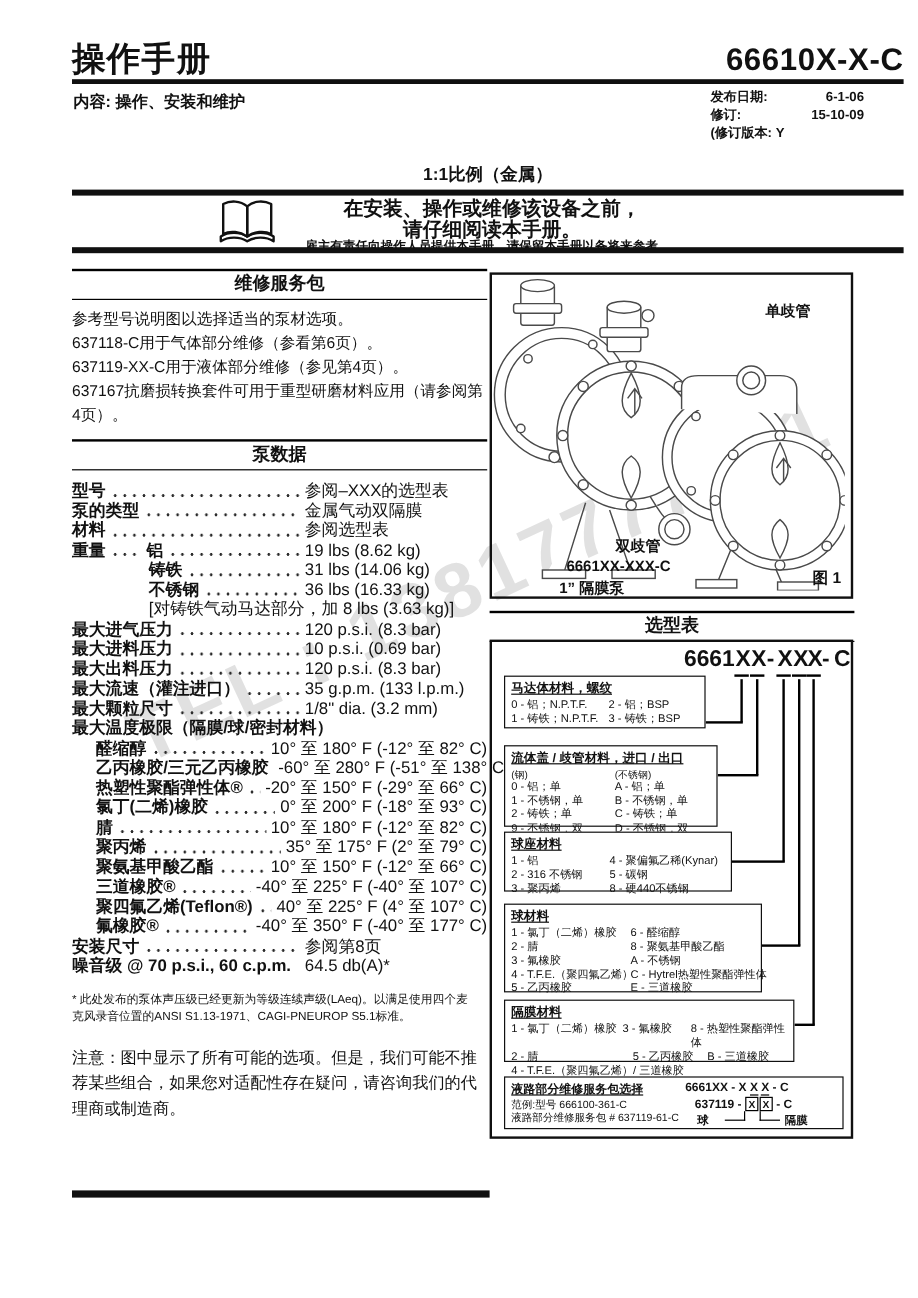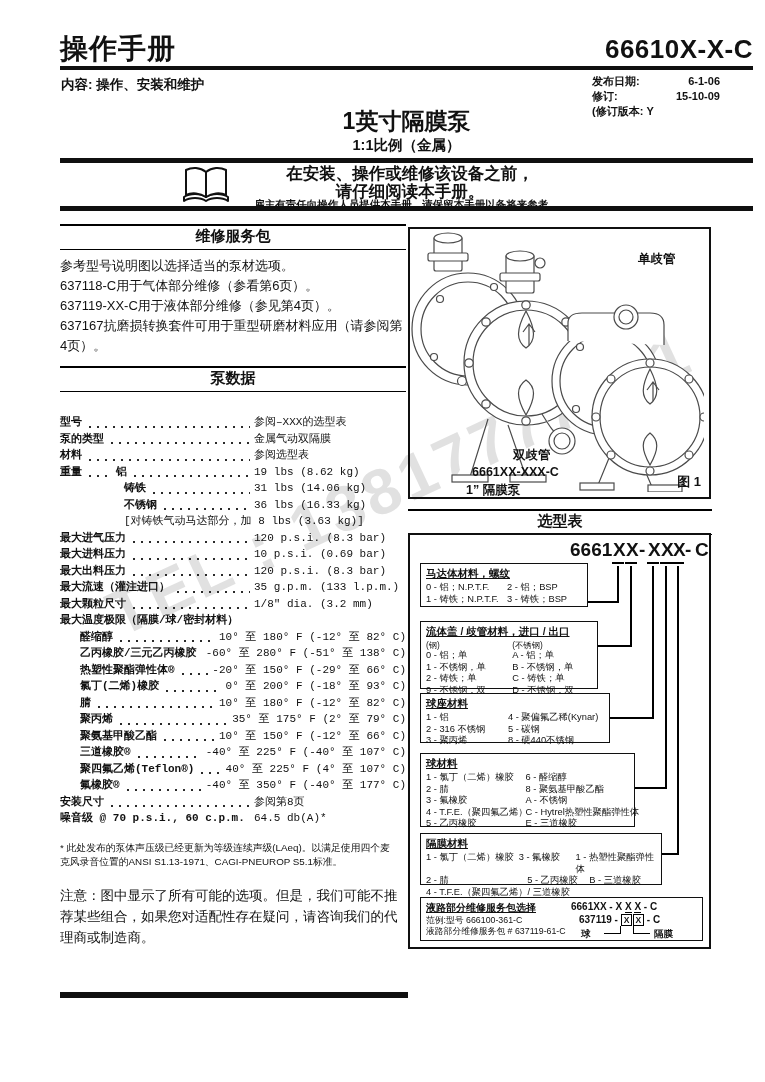--- a/index.html
+++ b/index.html
@@ -25,21 +25,21 @@
   .notice-l2{left:150px;top:181px;width:520px;text-align:center;font-size:16.5px;font-weight:bold;}
   .notice-l3{left:60px;top:198px;width:693px;text-align:center;font-size:10.5px;font-weight:bold;}
   
   .left-col{left:60px;top:224px;width:346px;z-index:2;}
   .right-col{left:408px;top:227px;width:304px;z-index:2;}
   .sec-rule{height:1.5px;background:#000;}
   .sec-title{text-align:center;font-weight:bold;font-size:15px;padding:1px 0 3px;}
   .para{font-size:13px;line-height:20px;margin-top:6px;}
   .para div{margin:0;}
   
-  .specs{margin-top:22px;font-size:11px;font-family:Liberation Mono, monospace;}
+  .specs{margin-top:8px;font-size:14px;}
   .spec-row{display:flex;align-items:flex-end;line-height:16.5px;}
   .sl{font-weight:bold;white-space:nowrap;}
   .dots{flex:1;height:14px;margin:0 4px;
         background-image:radial-gradient(circle,#2a2a2a 1.1px,rgba(0,0,0,0) 1.3px);
         background-size:8px 4px;background-repeat:repeat-x;background-position:left bottom 2px;}
   .sv{width:152px;white-space:nowrap;}
   .sv-right{white-space:nowrap;text-align:right;}
   .ind{padding-left:64px;}
   .ind2{padding-left:20px;}
   .wnote{padding-left:64px;line-height:16.5px;}
@@ -101,21 +101,20 @@
       </div>
     <div class="date-row">
         <span data-bind="header.revision_label">修订:</span>
         <span data-bind="header.revision_date">15-10-09</span>
       </div>
     <div class="date-row">
         <span data-bind="header.revision_version">(修订版本: Y</span>
       </div>
   </div>
 
-  <div class="abs main-title" data-bind="title_block.title">1英寸隔膜泵</div>
   <div class="abs sub-title" data-bind="title_block.subtitle">1:1比例（金属）</div>
 
   <div class="abs bar bar-top"></div>
   <div class="abs book-wrap">
     <svg width="52" height="38" viewBox="0 0 52 38">
       <g fill="#fff" stroke="#111" stroke-width="2" stroke-linejoin="round">
         <path d="M4,31 C10,27 20,27 26,31 C32,27 42,27 48,31 L48,35 C42,31 32,31 26,35 C20,31 10,31 4,35 Z"></path>
         <path d="M6,4 C12,1 20,1 26,6 L26,31 C20,27 12,26 6,29 Z"></path>
         <path d="M46,4 C40,1 32,1 26,6 L26,31 C32,27 40,26 46,29 Z"></path>
         <line x1="26" y1="6" x2="26" y2="31"></line>
@@ -478,21 +477,21 @@
             <div data-bind="selection.ball.col2.4">E - 三道橡胶</div>
           </div>
         </div>
       </div>
 
       <div class="opt-box" style="left:10px;top:298px;width:242px;height:52px;">
         <div class="opt-title" data-bind="selection.diaphragm.title">隔膜材料</div>
         <div class="dia-grid">
           <div style="width:44%;" data-bind="selection.diaphragm.r1c1">1 - 氯丁（二烯）橡胶</div>
           <div style="width:27%;" data-bind="selection.diaphragm.r1c2">3 - 氟橡胶</div>
-          <div data-bind="selection.diaphragm.r1c3">1 - 热塑性聚酯弹性体</div>
+          <div data-bind="selection.diaphragm.r1c3">8 - 热塑性聚酯弹性体</div>
         </div>
         <div class="dia-grid">
           <div style="width:44%;" data-bind="selection.diaphragm.r2c1">2 - 腈</div>
           <div style="width:27%;" data-bind="selection.diaphragm.r2c2">5 - 乙丙橡胶</div>
           <div data-bind="selection.diaphragm.r2c3">B - 三道橡胶</div>
         </div>
         <div class="dia-grid">
             <div data-bind="selection.diaphragm.r3">4 - T.F.E.（聚四氟乙烯）/ 三道橡胶</div>
           </div>
       </div>

